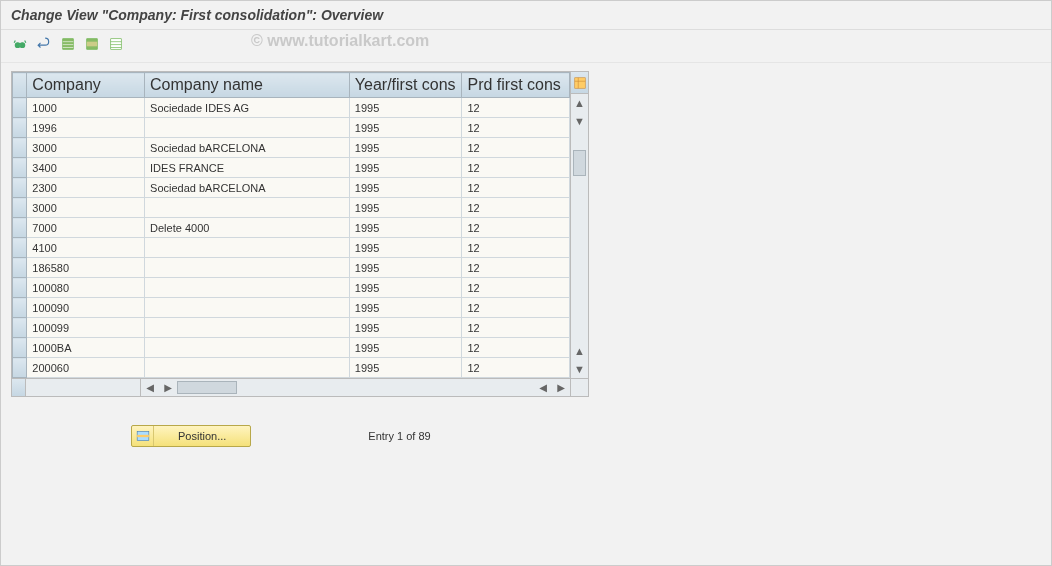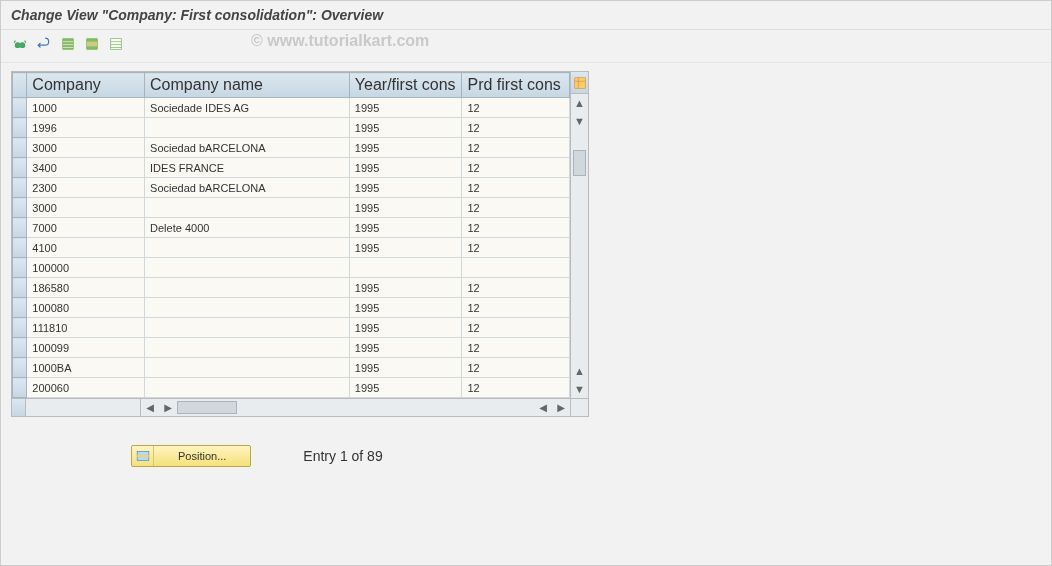--- a/index.html
+++ b/index.html
@@ -154,22 +154,22 @@
       display:flex;align-items:center;justify-content:center;
       border-right:1px solid #d8c770;
       font-size:12px;
     }
     .position-btn .plabel {
       padding: 0 24px 0 24px;
       font-size:11px;
       color:#333;
     }
     .entry-text {
-      margin-left: 44px;
-      font-size:14px;
+      margin-left: 109px;
+      font-size:11px;
       color:#333;
     }
     .icon-svg { width:14px; height:14px; }
   </style>
 </head>
 <body>
 
 
 
 <div class="title-bar">Change View "Company: First consolidation": Overview</div>
@@ -280,42 +280,35 @@
             </tr>
             <tr>
               <td class="rowsel"></td>
               <td>4100</td>
               <td></td>
               <td>1995</td>
               <td>12</td>
             </tr>
             <tr>
               <td class="rowsel"></td>
-              <td>100000</td>
-              <td></td>
-              <td></td>
-              <td></td>
-            </tr>
-            <tr>
-              <td class="rowsel"></td>
               <td>186580</td>
               <td></td>
               <td>1995</td>
               <td>12</td>
             </tr>
             <tr>
               <td class="rowsel"></td>
               <td>100080</td>
               <td></td>
               <td>1995</td>
               <td>12</td>
             </tr>
             <tr>
               <td class="rowsel"></td>
-              <td>111810</td>
+              <td>100090</td>
               <td></td>
               <td>1995</td>
               <td>12</td>
             </tr>
             <tr>
               <td class="rowsel"></td>
               <td>100099</td>
               <td></td>
               <td>1995</td>
               <td>12</td>

